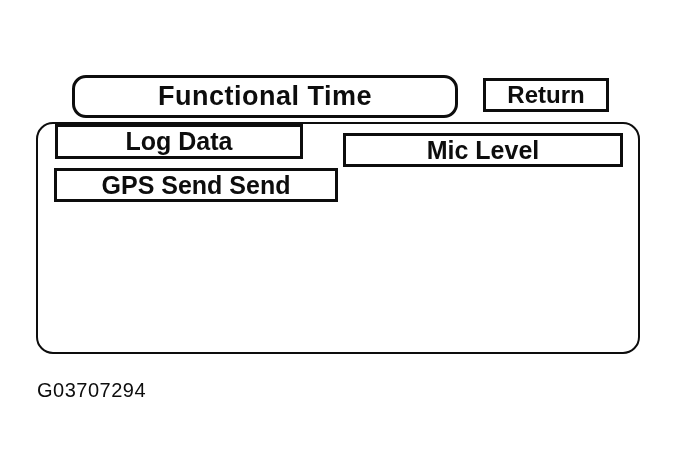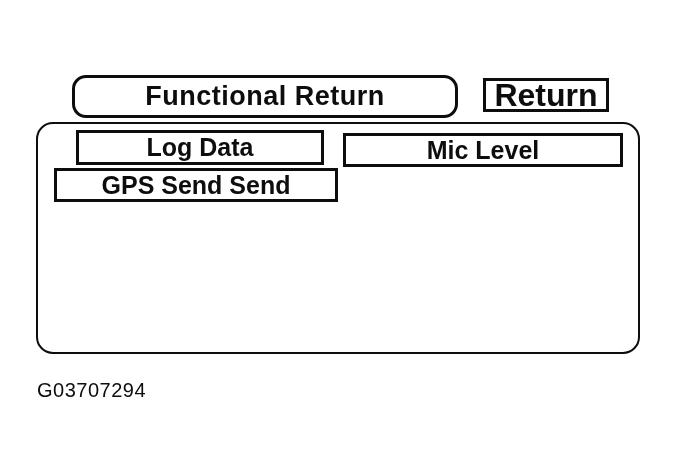--- a/index.html
+++ b/index.html
@@ -37,21 +37,21 @@
     position: absolute;
     left: 483px;
     top: 78px;
     width: 126px;
     height: 34px;
     border: 3px solid #0d0d0d;
     box-sizing: border-box;
     display: flex;
     align-items: center;
     justify-content: center;
-    font-size: 32px;
+    font-size: 24px;
     font-weight: bold;
     background: #ffffff;
     cursor: pointer;
   }
   .main-panel {
     position: absolute;
     left: 36px;
     top: 122px;
     width: 604px;
     height: 232px;
@@ -68,24 +68,23 @@
     align-items: center;
     justify-content: center;
     font-size: 25px;
     font-weight: bold;
     background: #ffffff;
     cursor: pointer;
     white-space: nowrap;
   }
   .btn-log-data {
     left: 55px;
-    top: 130px;
+    top: 124px;
     width: 248px;
     height: 35px;
-    margin-left: 21px;
   }
   .btn-mic-level {
     left: 343px;
     top: 133px;
     width: 280px;
     height: 34px;
   }
   .btn-gps-send-time {
     left: 54px;
     top: 168px;
@@ -100,21 +99,21 @@
     font-weight: normal;
     letter-spacing: 0.5px;
   }
 </style>
 </head>
 <body>
 
 <div class="page">
 
   <div class="title-box">
-    <span>Functional Return</span>
+    <span>Functional Time</span>
   </div>
 
   <div class="return-btn">
     <span>Return</span>
   </div>
 
   <div class="main-panel">
   </div>
 
   <div class="panel-btn btn-log-data">

